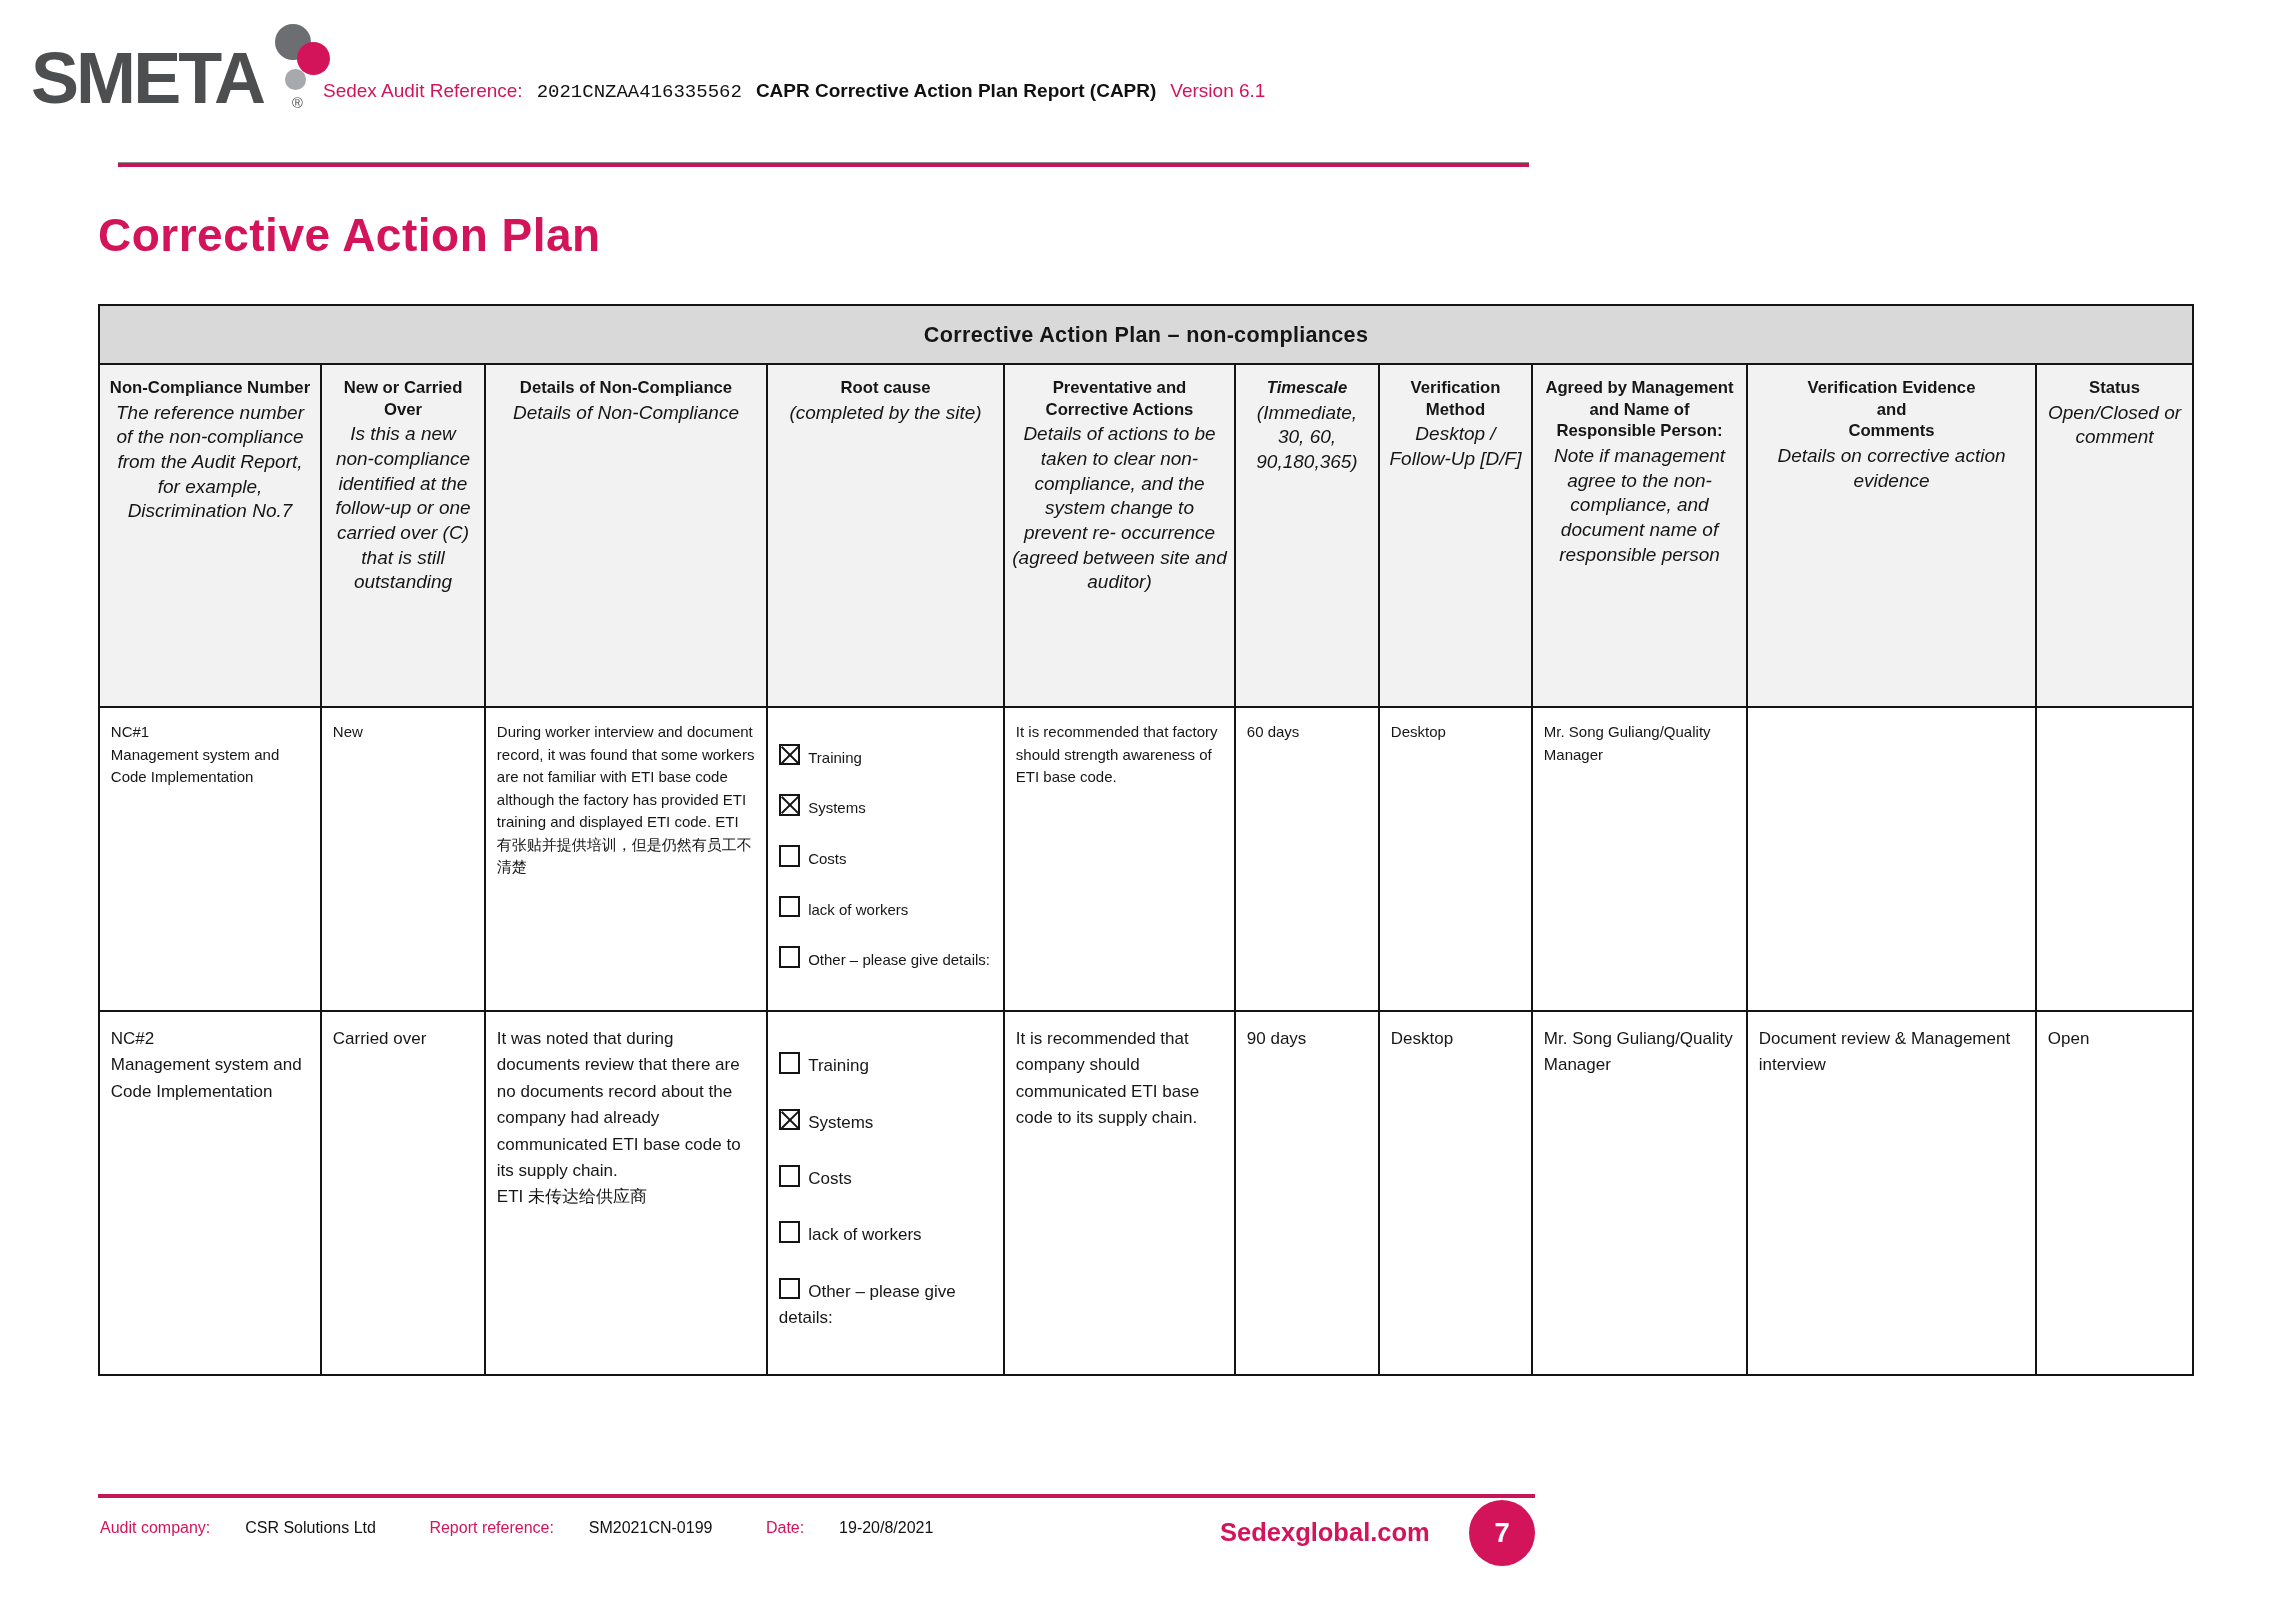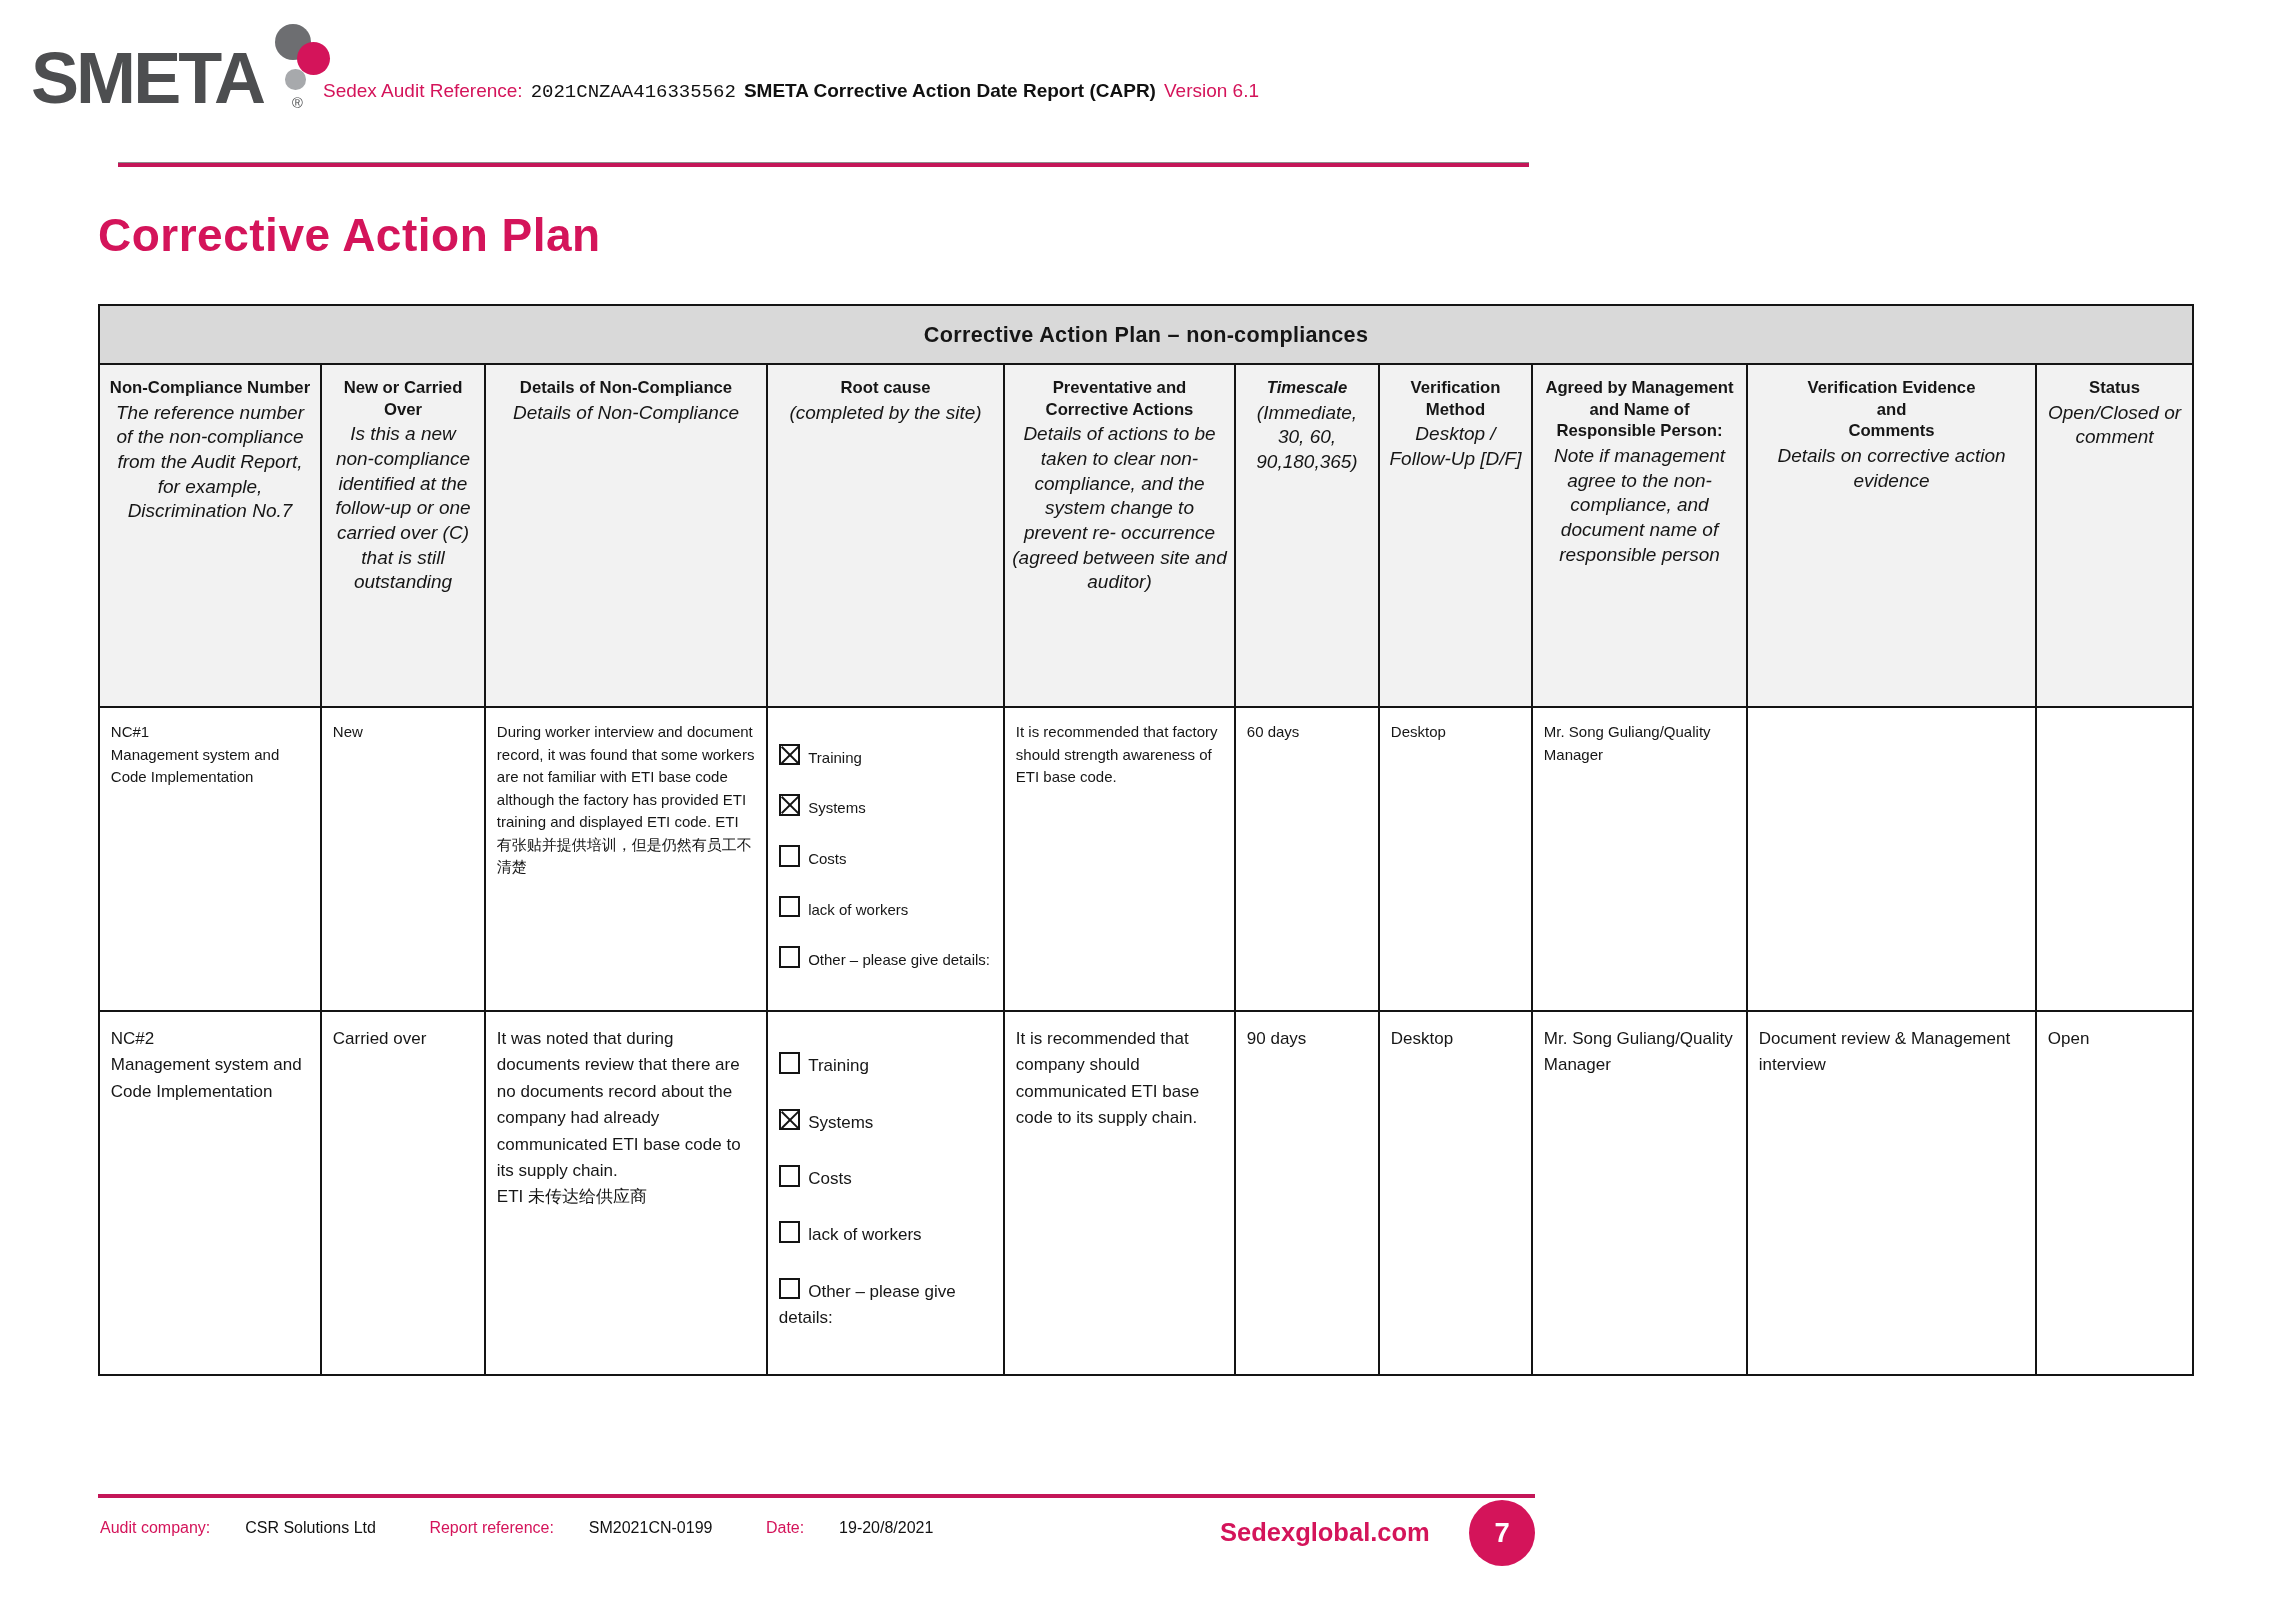--- a/index.html
+++ b/index.html
@@ -13,21 +13,21 @@
     position:absolute; left:2px; top:29px; font-size:72px; font-weight:bold;
     color:#4d4e50; letter-spacing:-2.9px; line-height:1;
   }
   .logo-reg { position:absolute; left:263px; top:82px; font-size:14.7px; color:#4d4e50; }
   .dot { position:absolute; border-radius:50%; }
   .dot-big   { left:246px; top:10.8px;  width:36px; height:36px; background:#6d6e71; }
   .dot-small { left:256px; top:56px;  width:20.6px; height:20.6px; background:#a7a9ac; }
   .dot-pink  { left:268px; top:29px;  width:33px; height:33px; background:#d4145a; }
   .ref-line {
     position:absolute; left:323px; top:80px; font-size:19px;
-    display:flex; gap:8px; align-items:baseline; white-space:nowrap;
+    display:flex; gap:14px; align-items:baseline; white-space:nowrap;
   }
   .pink { color:#d4145a; }
   .ref-value { color:#111;font-family:Liberation Mono, monospace; }
   .report-title { color:#111; font-weight:bold; }
   .rule-top {
     position:absolute; left:118px; top:162px; width:1411px; height:3.9px;
     background:#c41658; border-top:1px solid #8d8d8d;
   }
   
   .page-title {
@@ -94,21 +94,21 @@
   <div class="logo-text">SMETA</div>
   <div class="logo-reg">®</div>
   <div class="dot dot-big"></div>
   <div class="dot dot-pink"></div>
   <div class="dot dot-small"></div>
 </div>
 
 <div class="ref-line">
   <span class="pink">Sedex Audit Reference:</span>
   <span class="ref-value">2021CNZAA416335562</span>
-  <span class="report-title">SMETA Corrective Action Date Report (CAPR)</span>
+  <span class="report-title">CAPR Corrective Action Plan Report (CAPR)</span>
   <span class="pink">Version 6.1</span>
 </div>
 
 <div class="rule-top"></div>
 
 <div class="page-title">Corrective Action Plan</div>
 
 <table class="capr">
   <colgroup>
     <col style="width:222px">

